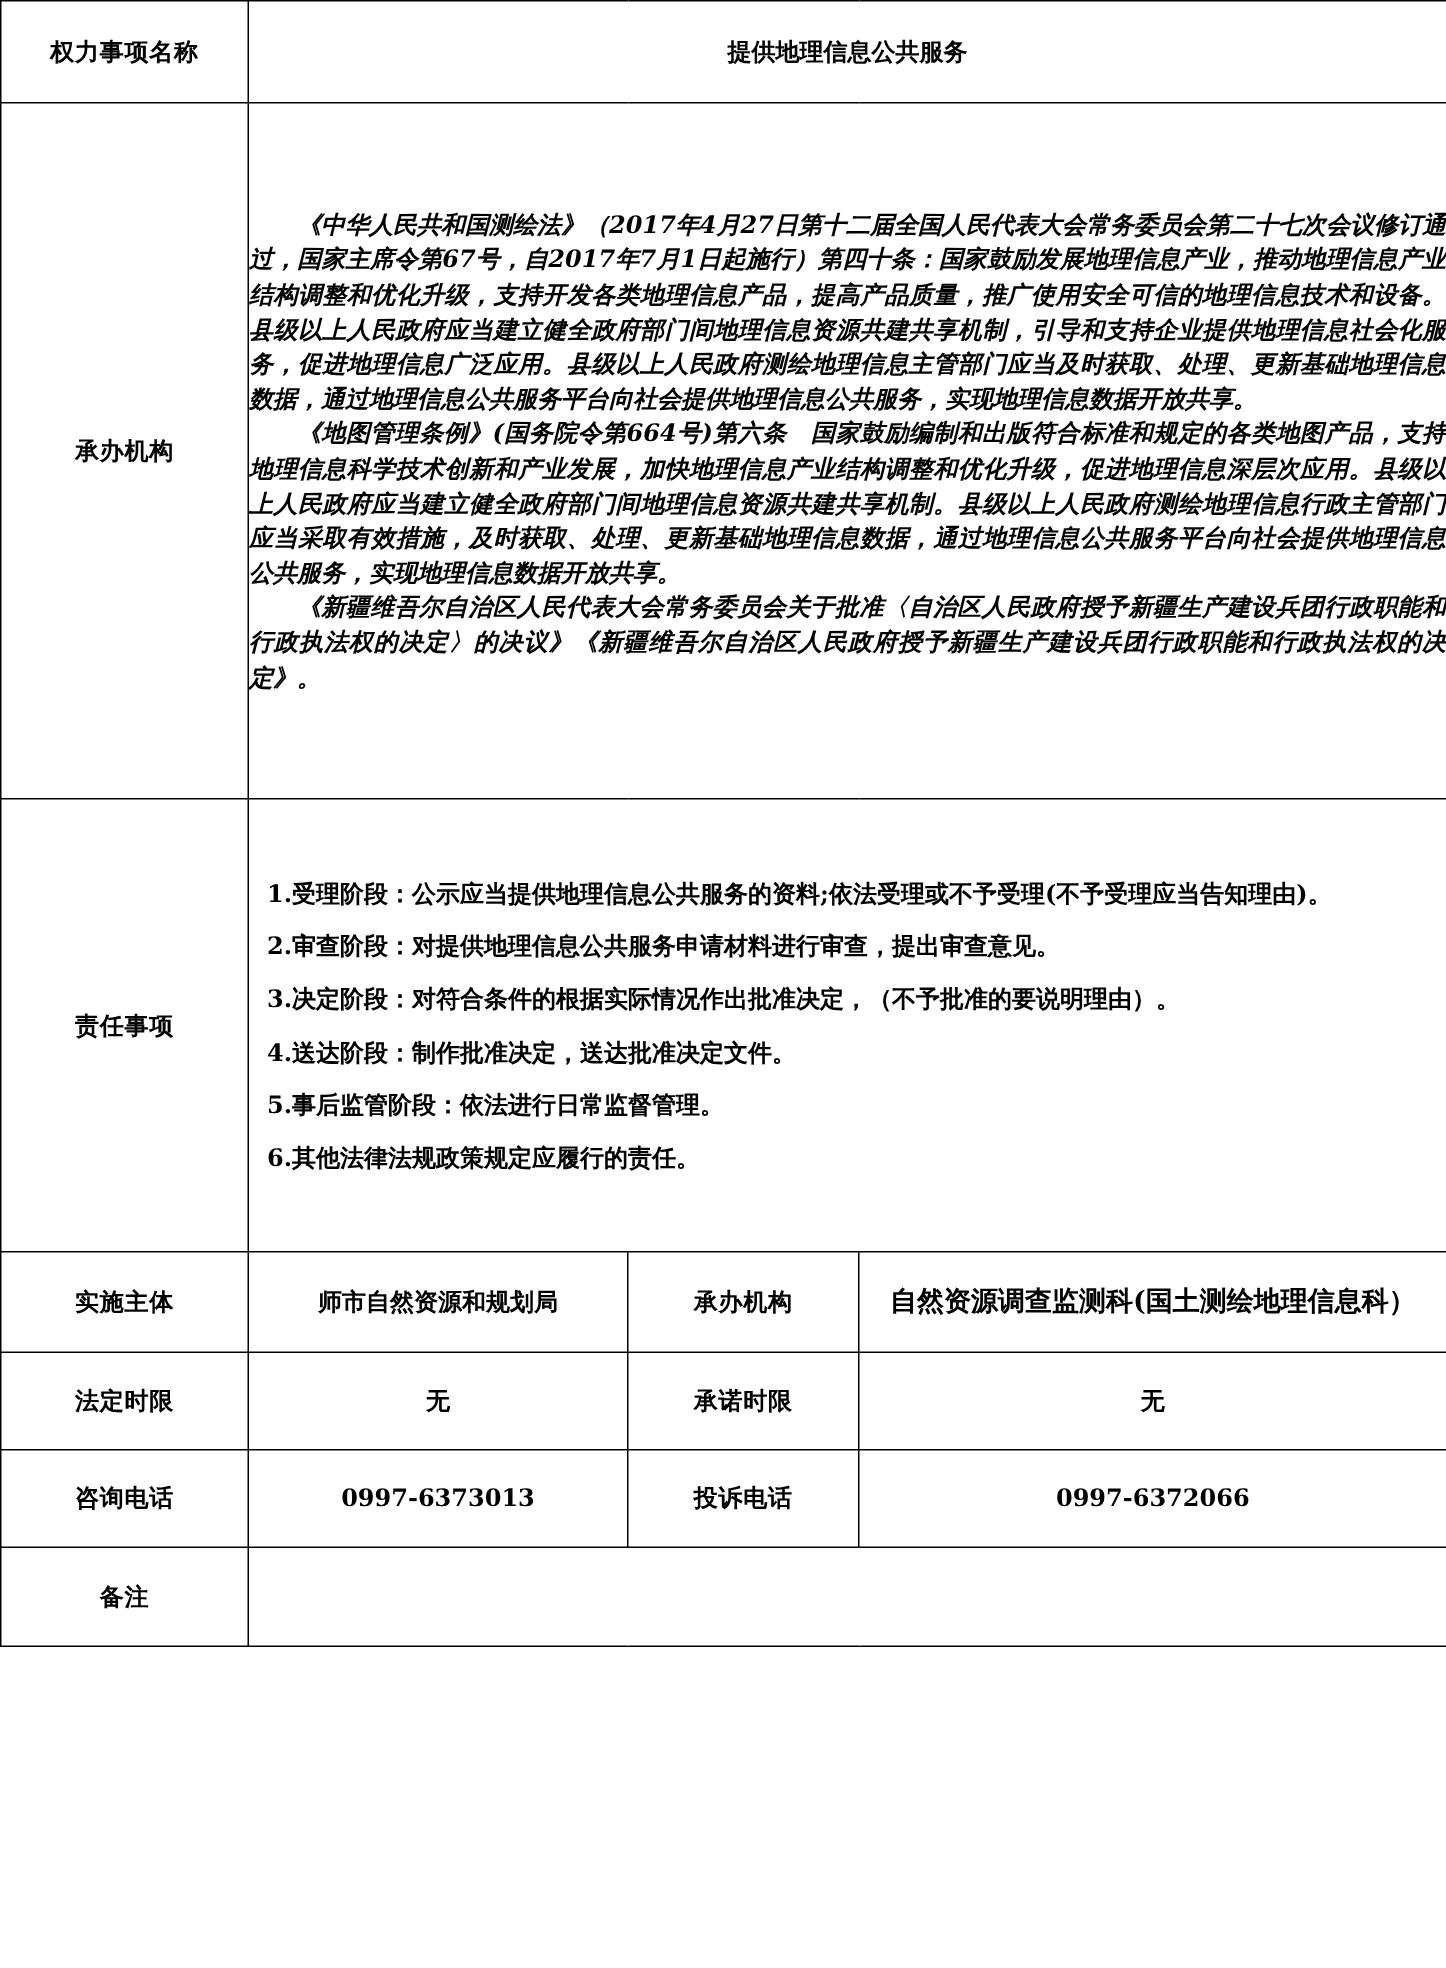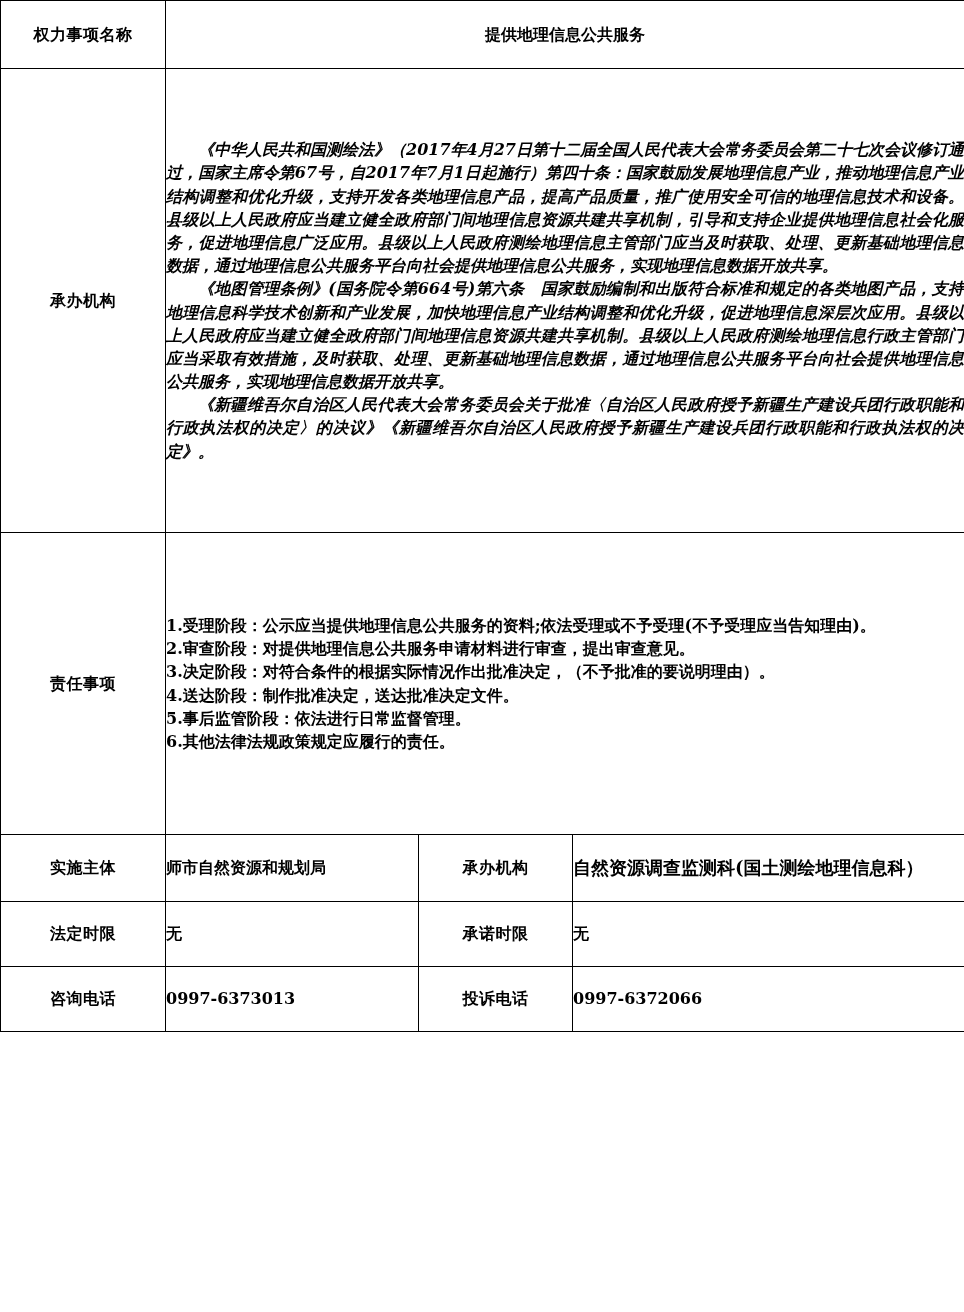--- a/index.html
+++ b/index.html
@@ -40,20 +40,21 @@
   col.c4 { width: 392px; }
 
   .label-cell {
     text-align: center;
     font-size: 17px;
     font-weight: bold;
     letter-spacing: 0.5px;
     padding: 6px 4px;
   }
   .value-center {
+    text-align: center;
     font-size: 17px;
     font-weight: bold;
     padding: 8px 6px;
   }
   .value-center.big {
     font-size: 18px;
     margin-top: 10px;
   }
   .title-cell {
     text-align: center;
@@ -78,21 +79,21 @@
   }
   .duty-cell {
     text-align: left;
     font-size: 17.2px;
     line-height: 29px;
     font-weight: bold;
     padding: 34px 9px 10px 9px;
     vertical-align: top;
   }
   .duty-cell p {
-    margin: 0;
+    margin: 12px;
     text-indent: 0;
   }
   .blank-cell {
     padding: 0;
   }
   .row-basis { height: 464px; }
   .row-duty { height: 302px; }
   .row-name { height: 68px; }
   .row-type { height: 68px; }
   .row-std { height: 65px; }
@@ -145,15 +146,19 @@
         <td class="value-center">无</td>
         <td class="label-cell">承诺时限</td>
         <td class="value-center">无</td>
       </tr>
       <tr class="row-std">
         <td class="label-cell">咨询电话</td>
         <td class="value-center">0997-6373013</td>
         <td class="label-cell">投诉电话</td>
         <td class="value-center">0997-6372066</td>
       </tr>
+      <tr class="row-note">
+        <td class="label-cell">备注</td>
+        <td class="value-center blank-cell" colspan="3"></td>
+      </tr>
     </tbody>
   </table>
 </div>
 
 </body></html>

